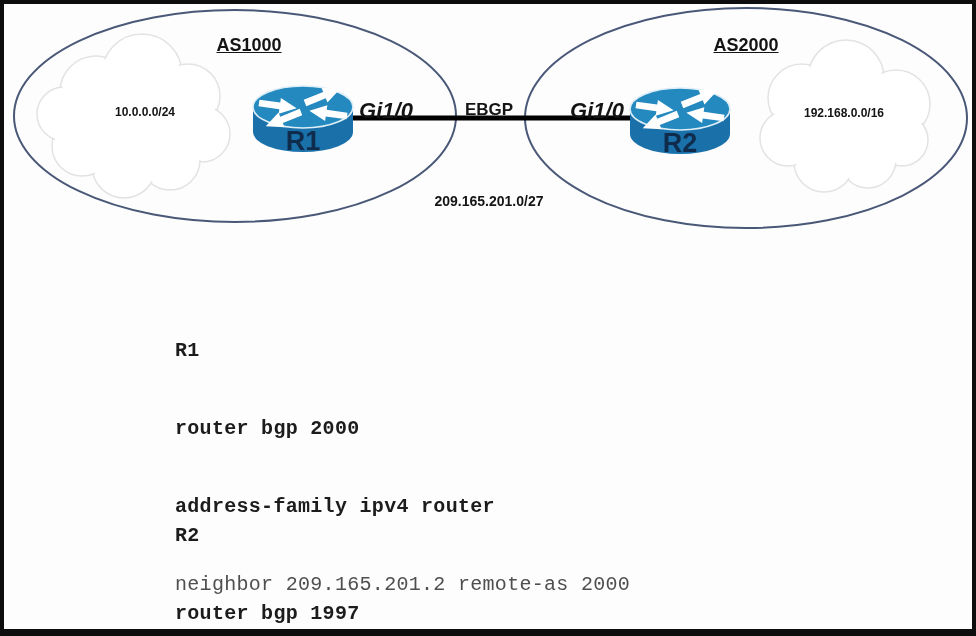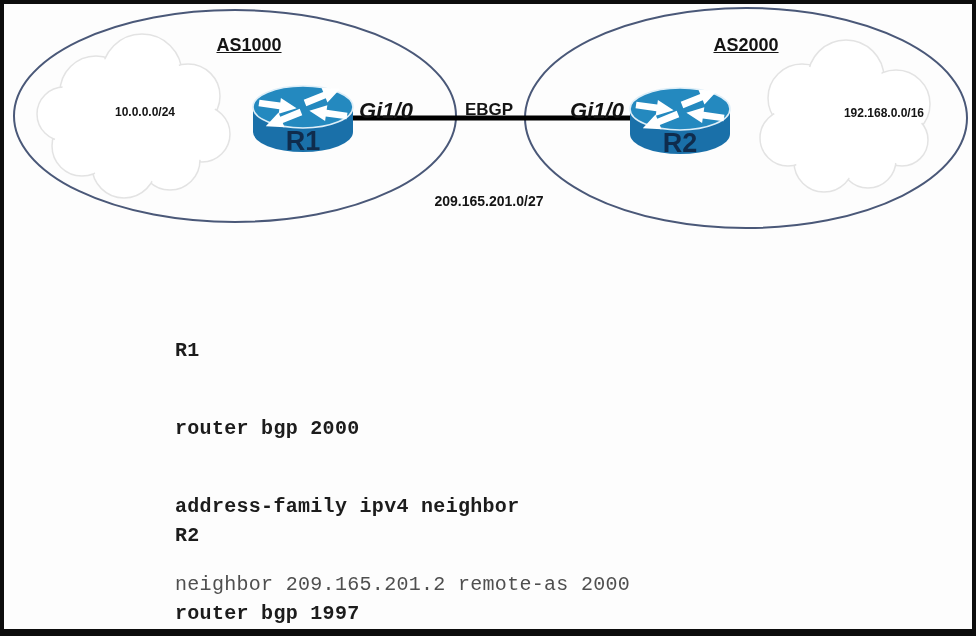--- a/index.html
+++ b/index.html
@@ -114,27 +114,27 @@
       <use href="#router-shape" transform="translate(621,80)"></use>
       <text class="router-label" x="676" y="148" text-anchor="middle">R2</text>
     </svg>
 
     <div class="dlabel lbl-as" style="left:185px;top:31px;width:120px;">AS1000</div>
     <div class="dlabel lbl-as" style="left:682px;top:31px;width:120px;">AS2000</div>
     <div class="dlabel lbl-ebgp" style="left:435px;top:64px;width:100px;margin-top:32px;">EBGP</div>
     <div class="dlabel lbl-if" style="left:332px;top:94px;width:100px;">Gi1/0</div>
     <div class="dlabel lbl-if" style="left:543px;top:94px;width:100px;">Gi1/0</div>
     <div class="dlabel lbl-net" style="left:61px;top:101px;width:160px;">10.0.0.0/24</div>
-    <div class="dlabel lbl-net" style="left:760px;top:102px;width:160px;text-align:right;">192.168.0.0/16</div>
+    <div class="dlabel lbl-net" style="left:760px;top:102px;width:160px;">192.168.0.0/16</div>
     <div class="dlabel lbl-subnet" style="left:385px;top:189px;width:200px;">209.165.201.0/27</div>
 
     <div class="config-block cfg-r1">
       <div class="config-line line-bold">R1</div>
       <div class="config-line line-bold">router bgp 2000</div>
-      <div class="config-line line-bold">address-family ipv4 neighbor</div>
+      <div class="config-line line-bold">address-family ipv4 router</div>
       <div class="config-line line-normal">neighbor 209.165.201.2 remote-as 2000</div>
       
       
     </div>
 
     <div class="config-block cfg-r2">
       <div class="config-line line-bold">R2</div>
       <div class="config-line line-bold">router bgp 1997</div>
       
       

